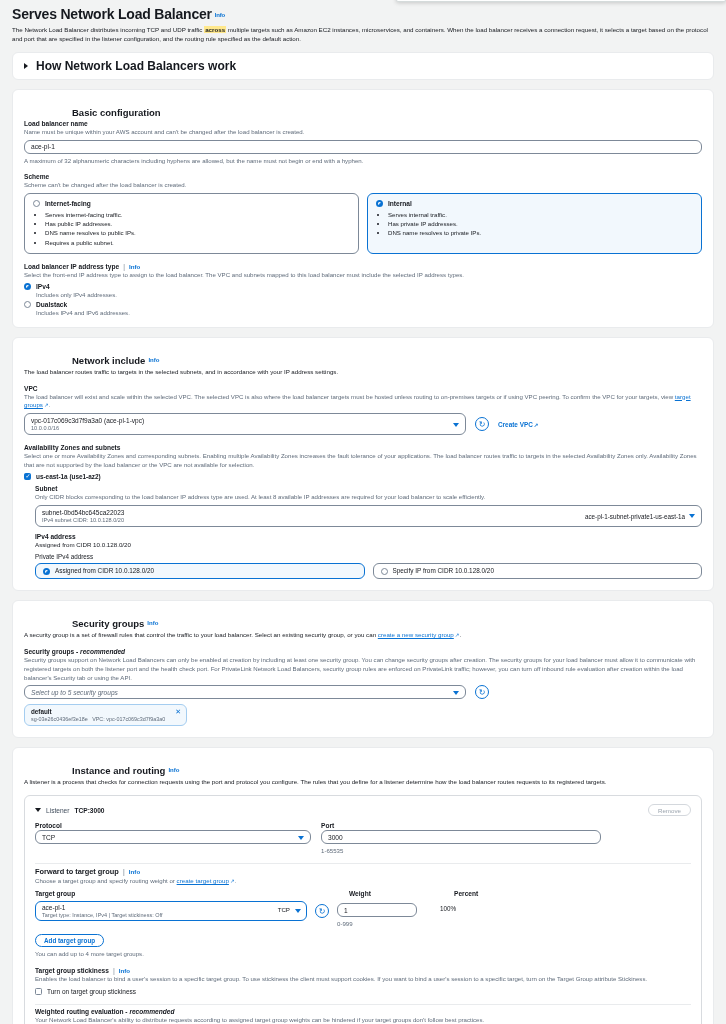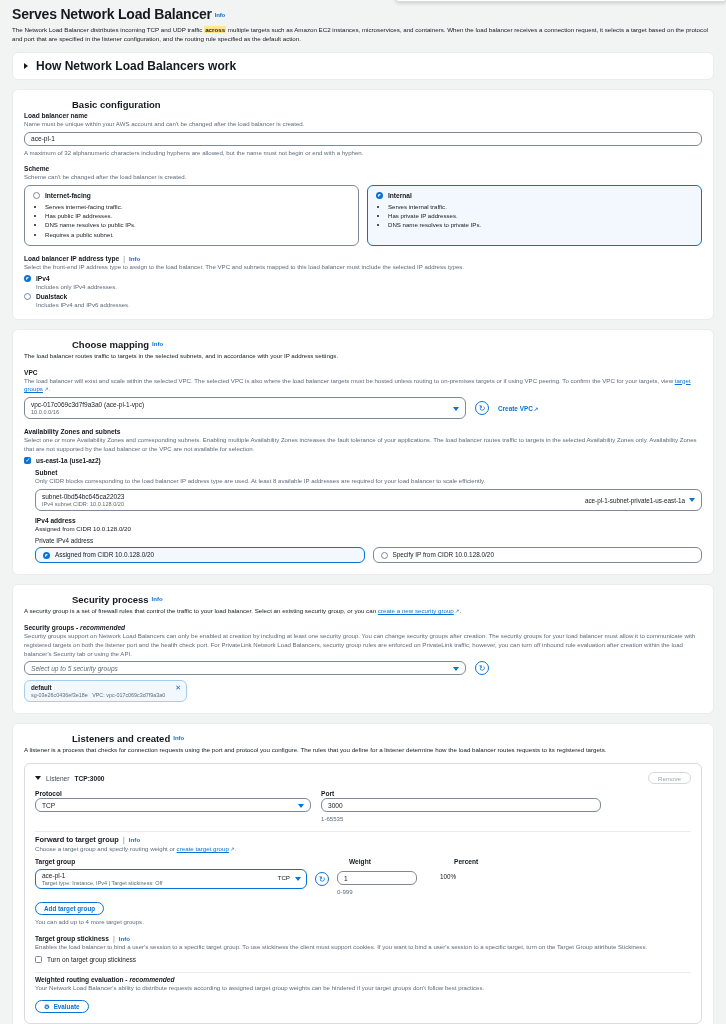--- a/index.html
+++ b/index.html
@@ -33,21 +33,21 @@
   
   .card{
     background:#ffffff; border:1px solid #e9ebed; border-radius:6px;
     margin-bottom:9px; padding:9px 11px 11px 11px;
   }
   .card.collapsible{ padding:6px 11px; }
   .collapse-row{ display:flex; align-items:center; gap:8px; font-size:12px; font-weight:bold;}
   .caret-right{ width:0;height:0;border-left:4px solid #16191f;border-top:3px solid transparent;border-bottom:3px solid transparent;}
   .caret-down{ width:0;height:0;border-top:4px solid #16191f;border-left:3px solid transparent;border-right:3px solid transparent;}
 
-  h2.section-title{ font-size:9.5px; font-weight:bold; margin:0 0 2px 0;padding-left:48px; }
+  h2.section-title{ font-size:9.5px; font-weight:bold; margin:8px 0 2px 0;padding-left:48px; }
   .section-desc{ font-size:6.2px; color:#16191f; line-height:1.45; margin:0 0 8px 0;}
 
   .field-label{ font-size:6.6px; font-weight:bold; margin:0 0 1px 0; }
   .field-label.it-suffix i{ font-weight:bold; font-style:italic; }
   .field-hint{ font-size:6.1px; color:#5f6b7a; line-height:1.45; margin:0 0 3px 0;}
   .field-hint.below{ margin:3px 0 0 0;}
   .constraint{ font-size:6.1px; color:#5f6b7a; margin-top:3px; }
   .divider-label{ display:flex; align-items:center; gap:4px;}
   .sep{ color:#aab3bb; }
 
@@ -221,21 +221,21 @@
       <span class="radio"></span>
       <div>
         <div class="radio-title">Dualstack</div>
         <div class="radio-sub">Includes IPv4 and IPv6 addresses.</div>
       </div>
     </div>
   </div>
 
   <div class="card">
     <h2 class="section-title">
-      <span>Choose mapping</span><a class="info-link">Info</a>
+      <span>Network include</span><a class="info-link">Info</a>
     </h2>
     <div class="section-desc">The load balancer routes traffic to targets in the selected subnets, and in accordance with your IP address settings.</div>
 
     <div class="field-label">VPC</div>
     <div class="field-hint"><span>The load balancer will exist and scale within the selected VPC. The selected VPC is also where the load balancer targets must be hosted unless routing to on-premises targets or if using VPC peering. To confirm the VPC for your targets, view </span><a class="link ext">target groups</a><span>.</span></div>
 
     <div style="display:flex; align-items:center; gap:9px; margin-top:2px;">
       <div class="select two-line" style="width:442px;">
         <span class="l1">vpc-017c069c3d7f9a3a0 (ace-pl-1-vpc)</span>
         <span class="l2">10.0.0.0/16</span>
@@ -277,21 +277,21 @@
         <div class="rcard">
           <span class="radio"></span>
           <span>Specify IP from CIDR 10.0.128.0/20</span>
         </div>
       </div>
     </div>
   </div>
 
   <div class="card">
     <h2 class="section-title">
-      <span>Security process</span><a class="info-link">Info</a>
+      <span>Security groups</span><a class="info-link">Info</a>
     </h2>
     <div class="section-desc"><span>A security group is a set of firewall rules that control the traffic to your load balancer. Select an existing security group, or you can </span><a class="link ext">create a new security group</a><span>.</span></div>
 
     <div class="field-label it-suffix"><span>Security groups - </span><i>recommended</i></div>
     <div class="field-hint">Security groups support on Network Load Balancers can only be enabled at creation by including at least one security group. You can change security groups after creation. The security groups for your load balancer must allow it to communicate with registered targets on both the listener port and the health check port. For PrivateLink Network Load Balancers, security group rules are enforced on PrivateLink traffic; however, you can turn off inbound rule evaluation after creation within the load balancer's Security tab or using the API.</div>
 
     <div style="display:flex; align-items:center; gap:9px; margin-top:2px;">
       <div class="select" style="width:442px;">
         <span>Select up to 5 security groups</span>
         <span class="arrow"></span>
@@ -305,21 +305,21 @@
       <div>
         <div class="t1">default</div>
         <div class="t2"><span>sg-03e26c0436ef3e18e</span> &nbsp; <span>VPC: vpc-017c069c3d7f9a3a0</span></div>
       </div>
       <div class="x">✕</div>
     </div>
   </div>
 
   <div class="card">
     <h2 class="section-title">
-      <span>Listeners and created</span><a class="info-link">Info</a>
+      <span>Instance and routing</span><a class="info-link">Info</a>
     </h2>
     <div class="section-desc">A listener is a process that checks for connection requests using the port and protocol you configure. The rules that you define for a listener determine how the load balancer routes requests to its registered targets.</div>
 
     <div class="listener-box">
       <div class="listener-head">
         <div class="listener-head-l">
           <span class="caret-down"></span>
           <span class="lbl">Listener</span>
           <span class="val">TCP:3000</span>
         </div>

